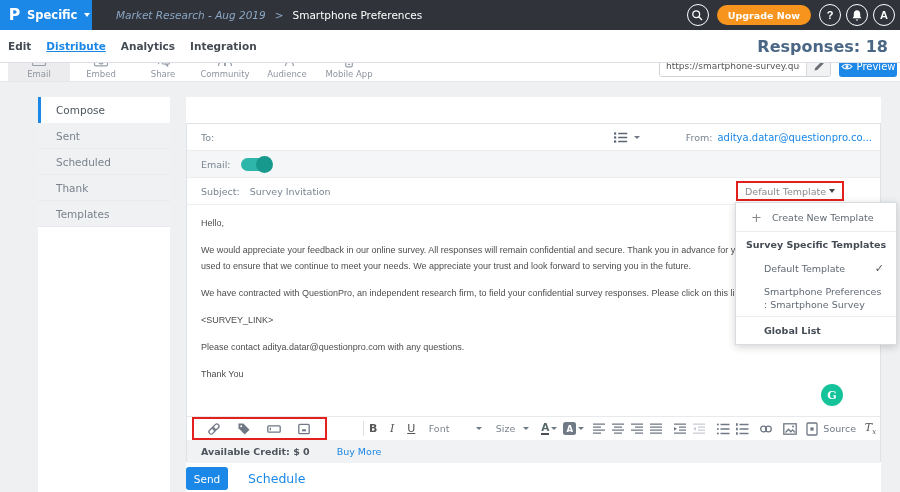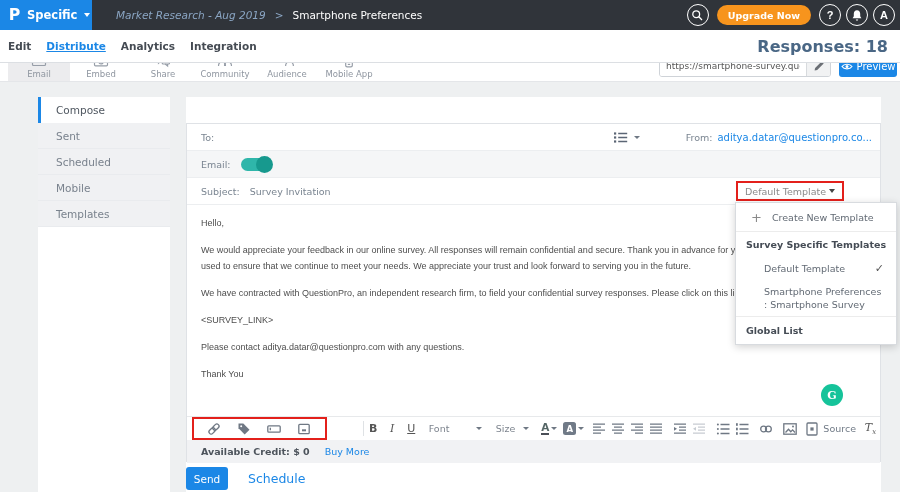--- a/index.html
+++ b/index.html
@@ -113,21 +113,21 @@
                font-size:8.5px; font-weight:bold; display:flex; align-items:center; justify-content:center; }
   .eicon { stroke:#6f7884; fill:none; stroke-width:1.3; }
   .eicon.light { stroke:#c7ccd2; }
   .group-ml { margin-left:6px; }
   .source-btn { display:flex; align-items:center; gap:4px; margin-left:6px; cursor:pointer; }
   .source-label { font-size:9.5px; color:#707a86; }
   .tx { font-family:"DejaVu Serif",serif; font-style:italic; font-size:11px; color:#555; }
   .tx sub { font-size:7px; }
 
   .credit-bar { height:23px; background:#f1f2f4; display:flex; align-items:center;
-                padding:0 14px; font-size:9.5px; }
+                padding:0 14px; font-size:9.5px;gap:12px; }
   .credit-label { color:#4d545c; font-weight:bold; }
   .buy-more { color:#1b87e6; margin-left:15px; cursor:pointer; }
 
   .send-row { position:absolute; left:186px; top:467px; display:flex; align-items:center; gap:20px; z-index:6; }
   .send-btn { width:42px; height:23px; background:#1b87e6; color:#fff; border:none; border-radius:3px;
               font-size:10.5px; cursor:pointer; font-family:inherit; }
   .schedule { color:#1b87e6; font-size:12.5px; cursor:pointer; }
 
   .grammarly { position:absolute; left:821px; top:384px; width:22px; height:22px; border-radius:50%;
                background:#15c39a; color:#fff; display:flex; align-items:center; justify-content:center;
@@ -140,21 +140,21 @@
   .menu-create { height:29px; display:flex; align-items:center; gap:10px; padding-left:15px;
                  border-bottom:1px solid #ececec; cursor:pointer; }
   .menu-plus { font-size:13px; color:#8a8a8a; line-height:1; }
   .menu-header { height:25px; display:flex; align-items:center; padding-left:10px;
                  font-weight:bold; color:#454c55; }
   .menu-opt1 { height:23px; display:flex; align-items:center; padding:0 12px 0 28px; cursor:pointer; }
   .menu-check { margin-left:auto; color:#555; font-size:11px; }
   .menu-opt2 { height:36px; display:flex; flex-direction:column; justify-content:center;
                padding-left:28px; line-height:13px; cursor:pointer; }
   .menu-footer { height:28px; border-top:1px solid #ececec; display:flex; align-items:center;
-                 padding-left:10px; font-weight:bold; color:#454c55; cursor:pointer; }
+                 padding-left:28px; font-weight:bold; color:#454c55; cursor:pointer; }
 </style>
 </head>
 <body>
 
 <div class="screen">
 
   <div class="topbar">
     <div class="logo-block">
       <span class="logo-p">P</span>
       <span class="logo-product">Specific</span>
@@ -261,21 +261,21 @@
         <circle cx="6" cy="4.5" r="1.5" fill="#fff"></circle>
       </svg>
       <span>Preview</span>
     </button>
   </div>
 
   <div class="sidebar">
     <div class="side-item active">Compose</div>
     <div class="side-item">Sent</div>
     <div class="side-item">Scheduled</div>
-    <div class="side-item">Mobile</div>
+    <div class="side-item">Thank</div>
     <div class="side-item">Templates</div>
   </div>
 
   <div class="panel-bg"></div>
 
   <div class="compose">
 
     <div class="row">
       <span>To:</span>
       <span class="to-actions">

